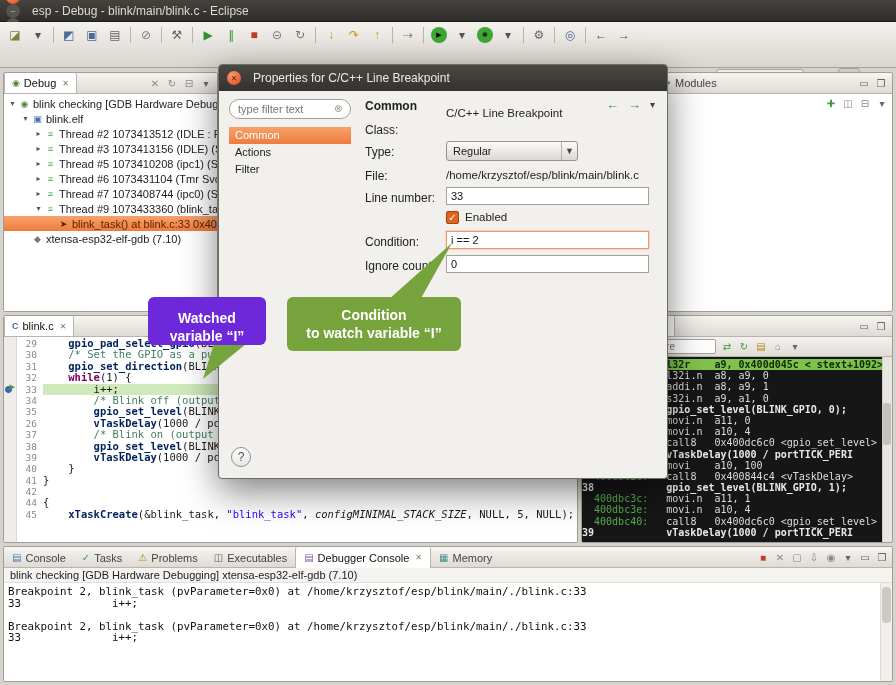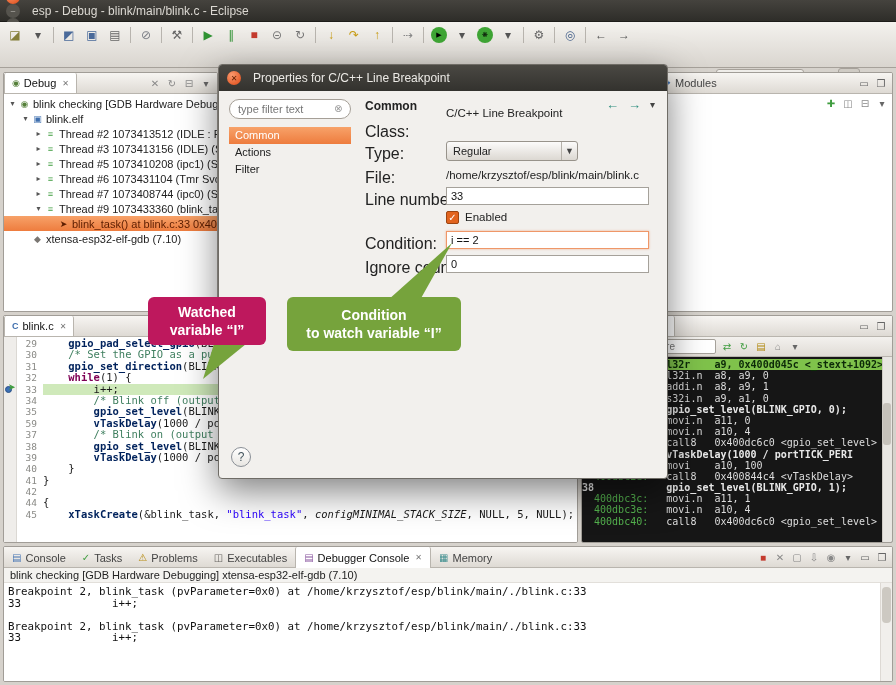--- a/index.html
+++ b/index.html
@@ -92,21 +92,21 @@
   #dialog{position:absolute;left:218px;top:64px;width:450px;height:415px;background:#f2f0ed;border:1px solid #6f6c66;border-radius:4px;box-shadow:0 12px 36px rgba(0,0,0,.5);z-index:40}
   #dialog-titlebar{height:26px;background:linear-gradient(#4a4843,#33322e);border-radius:3px 3px 0 0;display:flex;align-items:center;color:#eceae6;font-size:12px;gap:12px;padding-left:8px}
   #dialog-close{width:14px;height:14px;border-radius:50%;background:radial-gradient(circle at 35% 30%,#fb9a6e,#dd4814);color:#5c1d00;font-size:8px;display:flex;align-items:center;justify-content:center;font-weight:bold}
   #dlg-filter{position:absolute;left:10px;top:34px;width:122px;height:20px;border:1px solid #a59f97;border-radius:10px;background:#fff;font-size:11px;color:#888;padding:0 18px 0 8px;font-family:inherit}
   #dlg-filter-clear{position:absolute;left:115px;top:38px;font-size:10px;color:#999}
   #dialog-nav-list{position:absolute;left:10px;top:62px;width:122px}
   .dnav{height:17px;line-height:17px;padding-left:6px;font-size:11px;color:#222}
   .dnav.sel{background:linear-gradient(#f7a269,#ee7c3e);color:#fff}
   #dlg-header{position:absolute;left:146px;top:34px;font-size:12px;font-weight:bold;color:#222}
   #dlg-arrows{position:absolute;right:12px;top:32px;display:flex;gap:9px;font-size:13px;color:#2f8f7f;align-items:center}
-  .fl{position:absolute;left:146px;font-size:16px;color:#222;white-space:nowrap}
+  .fl{position:absolute;left:146px;font-size:12px;color:#222;white-space:nowrap}
   .fv{position:absolute;left:227px;font-size:11.5px;color:#222;white-space:nowrap}
   .din{position:absolute;left:227px;width:203px;height:18px;border:1px solid #a5a19a;background:#fff;font-size:11px;padding:0 4px;color:#111;font-family:inherit}
   #cond-input{border:1px solid #ef9768;box-shadow:0 0 2px rgba(239,121,60,.55)}
   #type-dd{position:absolute;left:227px;top:76px;width:132px;height:20px;border:1px solid #98938b;border-radius:3px;background:linear-gradient(#fcfbfa,#dcd8d2);font-size:11px;display:flex;align-items:center;padding-left:6px;color:#222}
   #type-dd .dd-arrow{margin-left:auto;border-left:1px solid #b5b1aa;height:100%;width:16px;display:flex;align-items:center;justify-content:center;font-size:9px;color:#444}
   #enabled-cb{position:absolute;left:227px;top:146px;width:13px;height:13px;background:#e2641f;border:1px solid #9c4512;border-radius:2px;color:#fff;font-size:10px;line-height:12px;text-align:center}
   #enabled-lbl{position:absolute;left:246px;top:146px;font-size:11.5px;color:#222}
   #dlg-help{position:absolute;left:12px;top:382px;width:20px;height:20px;border-radius:50%;border:1px solid #8a8f96;color:#44555e;font-size:12px;display:flex;align-items:center;justify-content:center;background:linear-gradient(#fff,#e8e6e2)}
   #dlg-buttons{position:absolute;right:14px;top:382px;display:flex;gap:14px}
   .dbtn{height:22px;min-width:76px;padding:0 12px;border:1px solid #98938b;border-radius:3px;background:linear-gradient(#fdfdfc,#dcd8d2);font-size:11.5px;display:flex;align-items:center;justify-content:center;color:#222}
@@ -283,21 +283,21 @@
       <span class="bp-arrow">➤</span>
     </div>
     <div id="code-lines">
         <div class="cl"><span class="ln">29</span><span class="cd"><span class="sg-p">    </span><span class="sg-f">gpio_pad_select_gpio</span><span class="sg-p">(BLINK_GPIO);</span></span></div>
         <div class="cl"><span class="ln">30</span><span class="cd"><span class="sg-p">    </span><span class="sg-c">/* Set the GPIO as a push/pull output */</span></span></div>
         <div class="cl"><span class="ln">31</span><span class="cd"><span class="sg-p">    </span><span class="sg-f">gpio_set_direction</span><span class="sg-p">(BLINK_GPIO, GPIO_MODE_OUTPUT);</span></span></div>
         <div class="cl"><span class="ln">32</span><span class="cd"><span class="sg-p">    </span><span class="sg-k">while</span><span class="sg-p">(1) {</span></span></div>
         <div class="cl"><span class="ln">33</span><span class="cd cur"><span class="sg-p">        i++;</span></span></div>
         <div class="cl"><span class="ln">34</span><span class="cd"><span class="sg-p">        </span><span class="sg-c">/* Blink off (output low) */</span></span></div>
         <div class="cl"><span class="ln">35</span><span class="cd"><span class="sg-p">        </span><span class="sg-f">gpio_set_level</span><span class="sg-p">(BLINK_GPIO, 0);</span></span></div>
-        <div class="cl"><span class="ln">59</span><span class="cd"><span class="sg-p">        </span><span class="sg-f">vTaskDelay</span><span class="sg-p">(1000 / portTICK_PERIOD_MS);</span></span></div>
+        <div class="cl"><span class="ln">26</span><span class="cd"><span class="sg-p">        </span><span class="sg-f">vTaskDelay</span><span class="sg-p">(1000 / portTICK_PERIOD_MS);</span></span></div>
         <div class="cl"><span class="ln">37</span><span class="cd"><span class="sg-p">        </span><span class="sg-c">/* Blink on (output high) */</span></span></div>
         <div class="cl"><span class="ln">38</span><span class="cd"><span class="sg-p">        </span><span class="sg-f">gpio_set_level</span><span class="sg-p">(BLINK_GPIO, 1);</span></span></div>
         <div class="cl"><span class="ln">39</span><span class="cd"><span class="sg-p">        </span><span class="sg-f">vTaskDelay</span><span class="sg-p">(1000 / portTICK_PERIOD_MS);</span></span></div>
         <div class="cl"><span class="ln">40</span><span class="cd"><span class="sg-p">    }</span></span></div>
         <div class="cl"><span class="ln">41</span><span class="cd"><span class="sg-p">}</span></span></div>
         <div class="cl"><span class="ln">42</span><span class="cd"></span></div>
         <div class="cl"><span class="ln">44</span><span class="cd"><span class="sg-p">{</span></span></div>
         <div class="cl"><span class="ln">45</span><span class="cd"><span class="sg-p">    </span><span class="sg-f">xTaskCreate</span><span class="sg-p">(&amp;blink_task, </span><span class="sg-s">"blink_task"</span><span class="sg-p">, </span><span class="sg-m">configMINIMAL_STACK_SIZE</span><span class="sg-p">, NULL, 5, NULL);</span></span></div>
       </div>
   </div>
@@ -334,20 +334,21 @@
       <div class="drow"><span class="daddr">  400dbc1e:   </span><span class="dins">movi.n  a11, 0</span></div>
       <div class="drow"><span class="daddr">  400dbc20:   </span><span class="dins">movi.n  a10, 4</span></div>
       <div class="drow"><span class="daddr">  400dbc22:   </span><span class="dins">call8   0x400dc6c0 &lt;gpio_set_level&gt;</span></div>
       <div class="drow"><span class="dsrc">36            vTaskDelay(1000 / portTICK_PERI</span></div>
       <div class="drow"><span class="daddr">  400dbc2a:   </span><span class="dins">movi    a10, 100</span></div>
       <div class="drow"><span class="daddr">  400dbc2d:   </span><span class="dins">call8   0x400844c4 &lt;vTaskDelay&gt;</span></div>
       <div class="drow"><span class="dsrc">38            gpio_set_level(BLINK_GPIO, 1);</span></div>
       <div class="drow"><span class="daddr">  400dbc3c:   </span><span class="dins">movi.n  a11, 1</span></div>
       <div class="drow"><span class="daddr">  400dbc3e:   </span><span class="dins">movi.n  a10, 4</span></div>
       <div class="drow"><span class="daddr">  400dbc40:   </span><span class="dins">call8   0x400dc6c0 &lt;gpio_set_level&gt;</span></div>
+      <div class="drow"><span class="dsrc">39            vTaskDelay(1000 / portTICK_PERI</span></div>
     </div>
   <div id="disasm-scroll">
       <div id="disasm-thumb"></div>
     </div>
 </div>
 
 <div class="panel" id="console-panel">
   <div class="tabrow"></div>
   <div id="console-tabs">
       <div class="ctab">
@@ -444,20 +445,20 @@
   <div class="fl" style="top:194px">Ignore count:</div>
   <input class="din" style="top: 190px;" readonly="" id="ignore-input" value="0">
 
   <div id="dlg-help">?</div>
 </div>
 
 <svg id="arrows">
   <polygon points="214,344 246,344 203,379" fill="#76A33C"></polygon>
   <polygon points="388,300 420,300 452,243" fill="#76A33C"></polygon>
 </svg>
-<div class="callout" id="callout1" style="background: #be185d;">
+<div class="callout" id="callout1" style="background: #6d28d9; justify-content: flex-end;">
   <span>Watched</span>
   <span>variable “I”</span>
 </div>
 <div class="callout" id="callout2" style="background: rgb(118, 163, 60);">
   <span>Condition</span>
   <span>to watch variable “I”</span>
 </div>
 
 </body></html>

